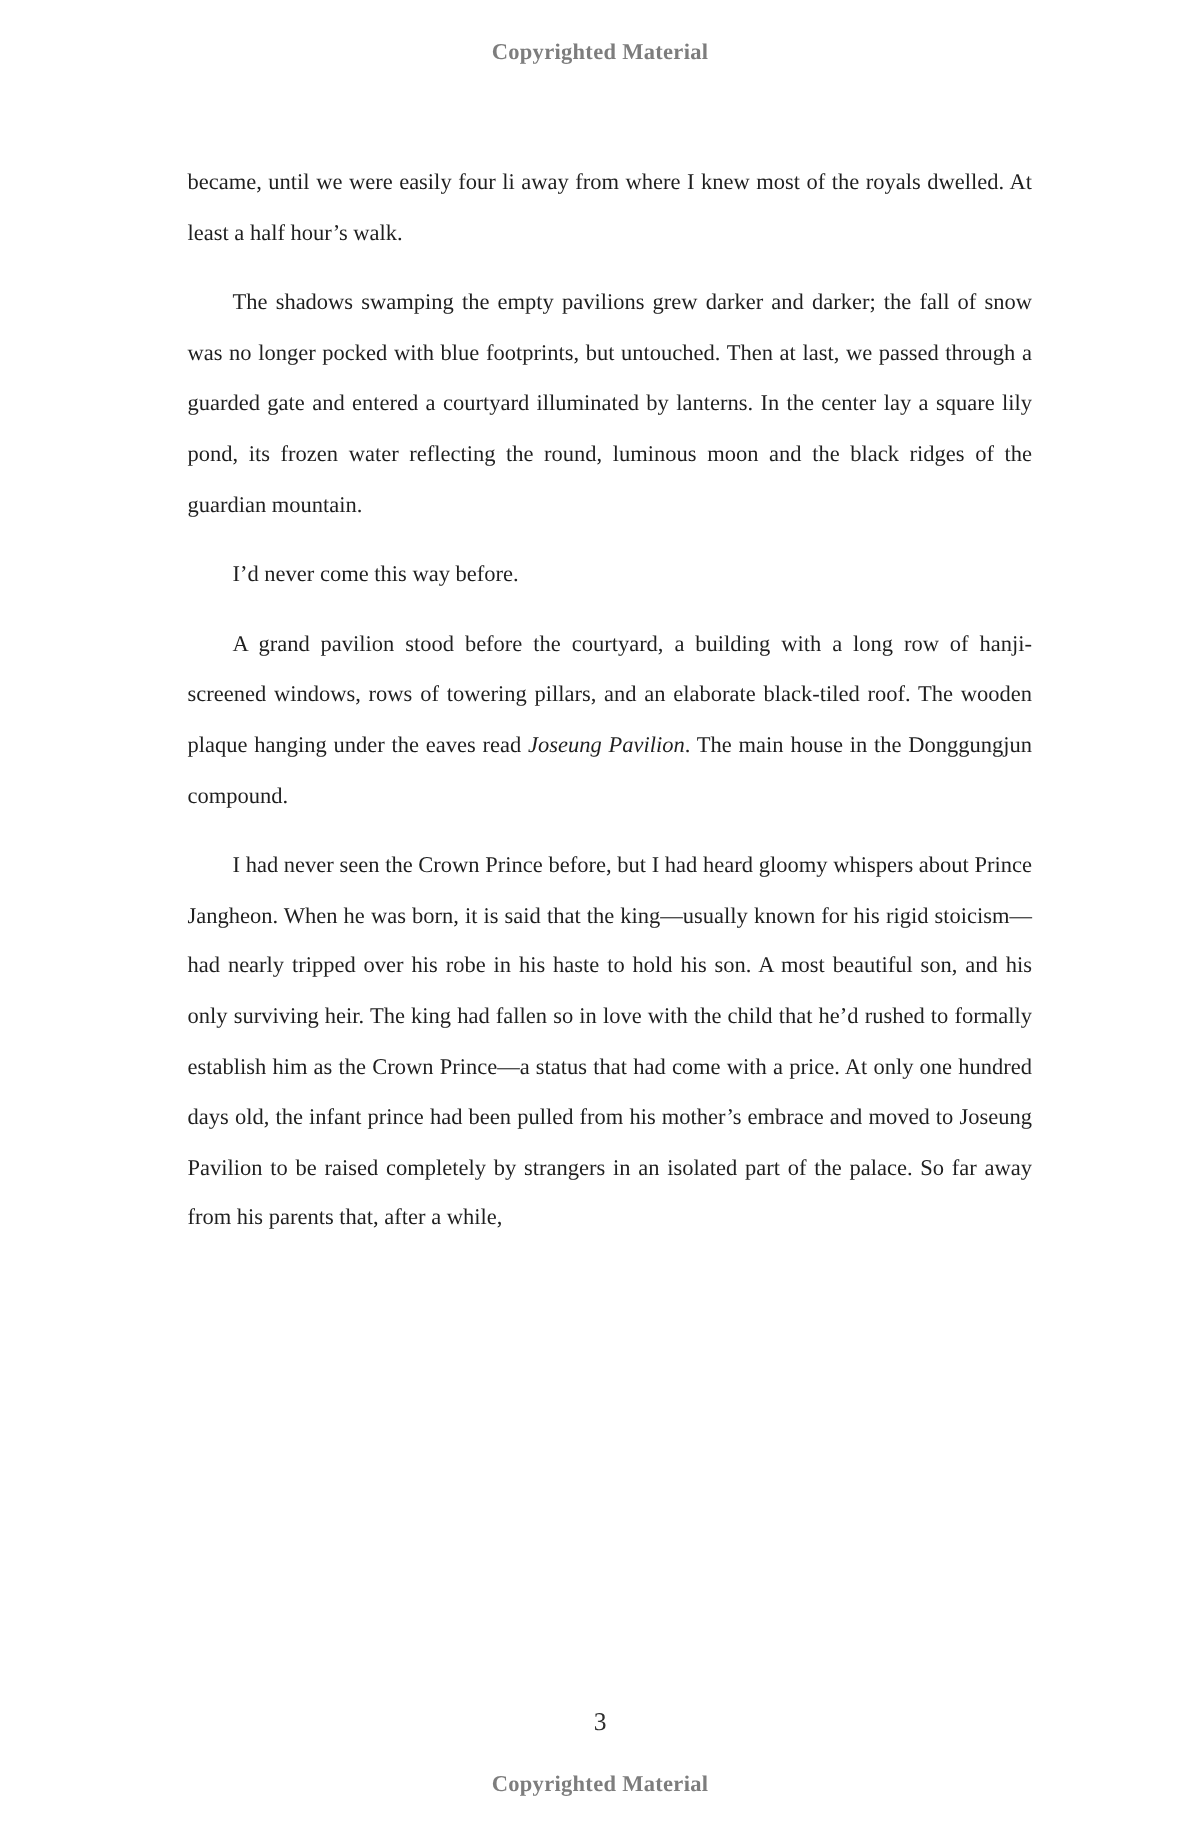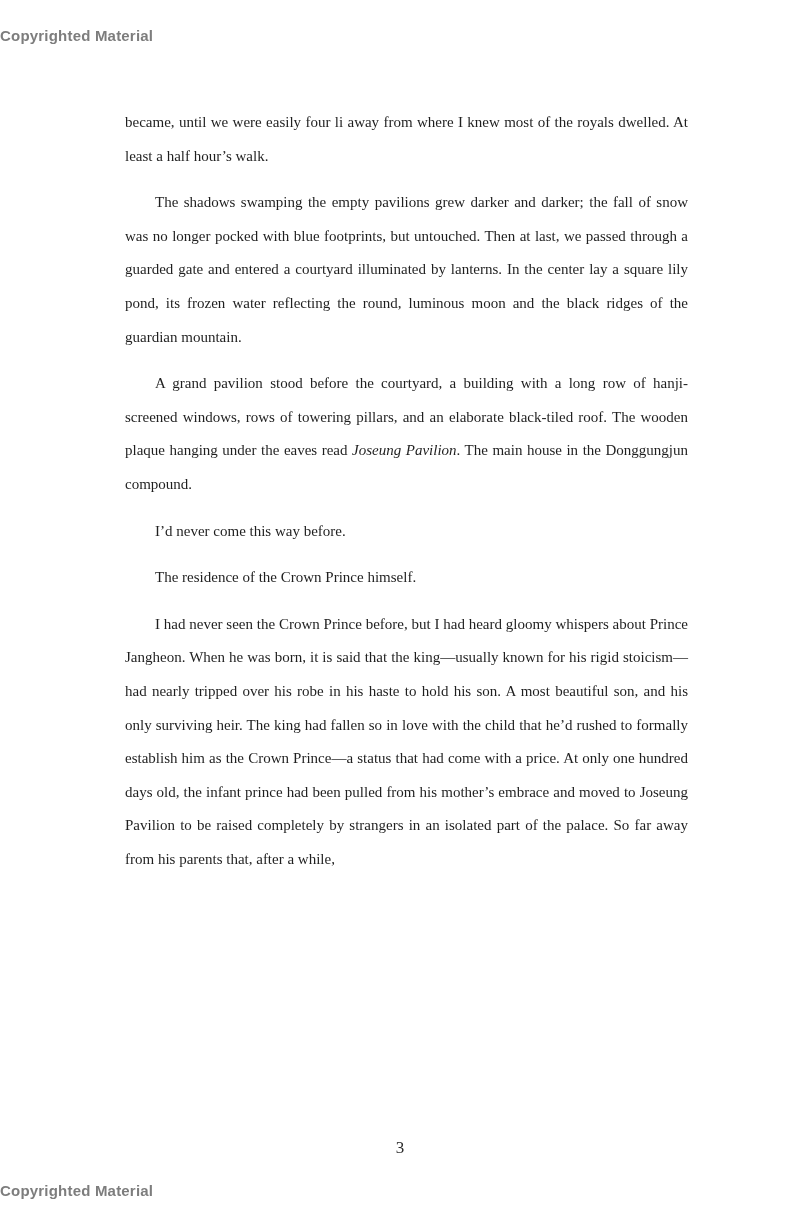--- a/index.html
+++ b/index.html
@@ -11,21 +11,22 @@
     width: 800px;
     height: 1228px;
     position: relative;
     overflow: hidden;
     font-family: "Liberation Serif", serif;
   }
   .copyright-notice {
     position: absolute;
     left: 0;
     width: 800px;
-    font-family: Liberation Sans, sans-serif;
+    text-align: center;
+    font-family: Liberation Serif, serif;
     font-weight: bold;
     font-size: 15px;
     letter-spacing: 0.2px;
     color: #7d7d7d;
   }
   .copyright-notice.top { top: 27px; }
   .copyright-notice.bottom { top: 1182px; }
   .book-text {
     position: absolute;
     left: 125px;
@@ -60,21 +61,20 @@
   }
 </style>
 </head>
 <body>
 
 <div class="copyright-notice top">Copyrighted Material</div>
 
 <div class="book-text">
     <p class=""><span>became, until we were easily four li away from where I knew most of the royals dwelled. At least a half hour’s walk.</span></p>
     <p class="indent"><span>The shadows swamping the empty pavilions grew darker and darker; the fall of snow was no longer pocked with blue footprints, but untouched. Then at last, we passed through a guarded gate and entered a courtyard illuminated by lanterns. In the center lay a square lily pond, its frozen water reflecting the round, luminous moon and the black ridges of the guardian mountain.</span></p>
+    <p class="indent"><span>I’d never come this way before.</span></p>
     <p class="indent"><span>A grand pavilion stood before the courtyard, a building with a long row of hanji-screened windows, rows of towering pillars, and an elaborate black-tiled roof. The wooden plaque hanging under the eaves read </span><span class="italic">Joseung Pavilion</span><span>. The main house in the Donggungjun compound.</span></p>
-    <p class="indent"><span>I’d never come this way before.</span></p>
-    <p class="indent"><span>The residence of the Crown Prince himself.</span></p>
     <p class="indent"><span>I had never seen the Crown Prince before, but I had heard gloomy whispers about Prince Jangheon. When he was born, it is said that the king—usually known for his rigid stoicism—had nearly tripped over his robe in his haste to hold his son. A most beautiful son, and his only surviving heir. The king had fallen so in love with the child that he’d rushed to formally establish him as the Crown Prince—a status that had come with a price. At only one hundred days old, the infant prince had been pulled from his mother’s embrace and moved to Joseung Pavilion to be raised completely by strangers in an isolated part of the palace. So far away from his parents that, after a while,</span></p>
   </div>
 
 <div class="page-number">3</div>
 
 <div class="copyright-notice bottom">Copyrighted Material</div>
 
 </body></html>

